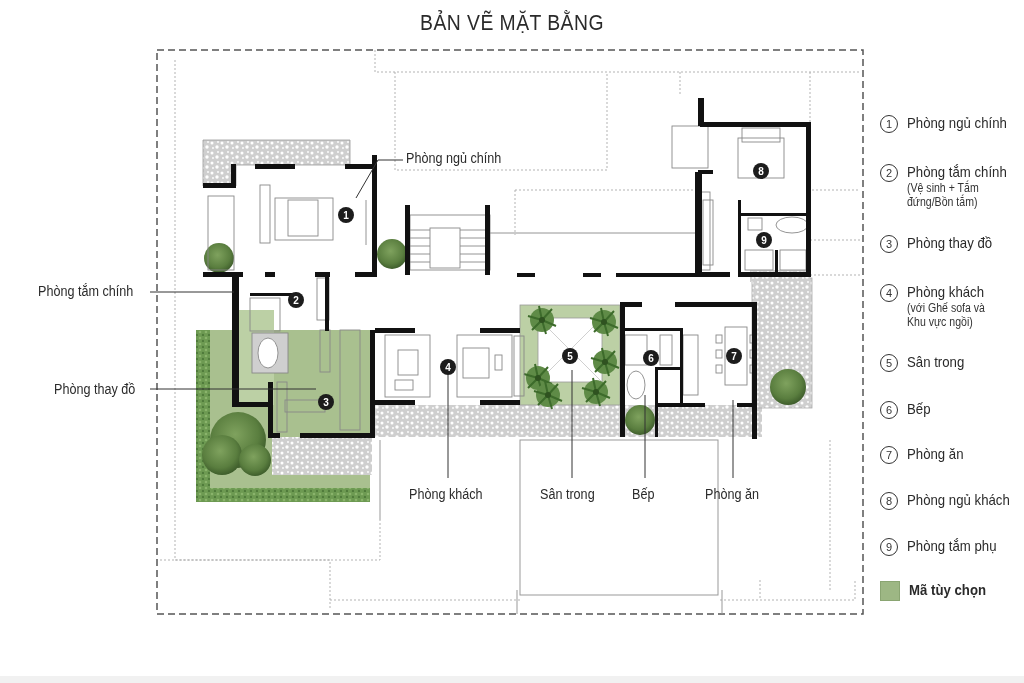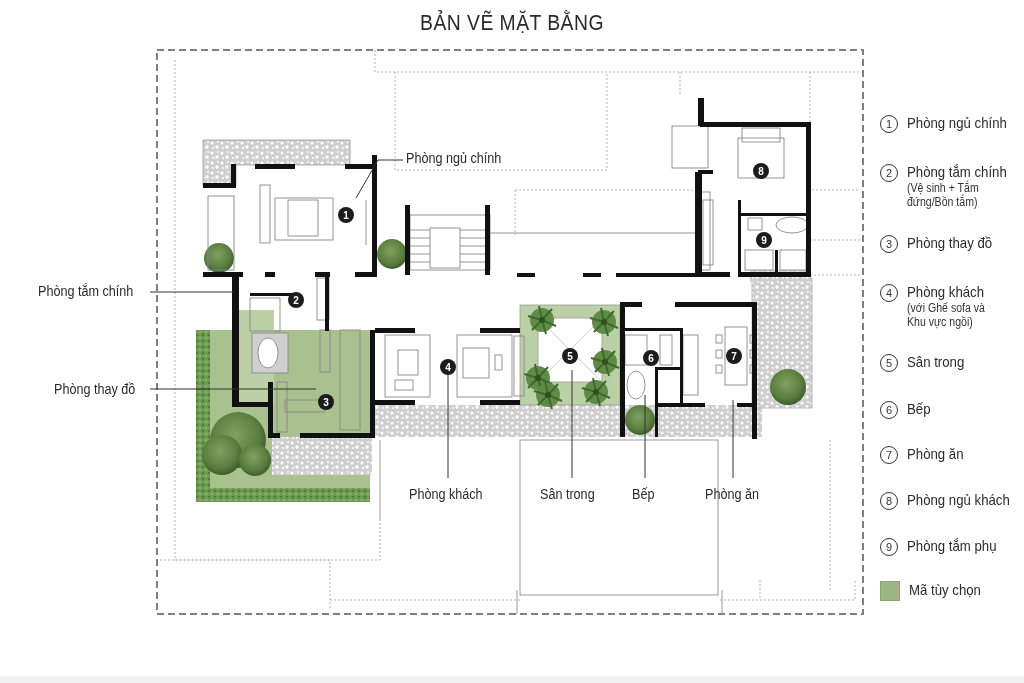--- a/index.html
+++ b/index.html
@@ -309,21 +309,21 @@
     <div class="legend-text">
         <div class="legend-main">Phòng ngủ khách</div>
       </div>
   </div>
   <div class="legend-item" style="top:427px;">
     <span class="legend-num">9</span>
     <div class="legend-text">
         <div class="legend-main">Phòng tắm phụ</div>
       </div>
   </div>
-  <div class="legend-item" style="top:471px;">
+  <div class="legend-item" style="top:471px;font-weight:bold;">
     <span class="legend-swatch"></span>
     <div class="legend-text">
         <div class="legend-main">Mã tùy chọn</div>
       </div>
   </div>
 </div>
 
 <div class="bottom-strip"></div>
 
 </body></html>

